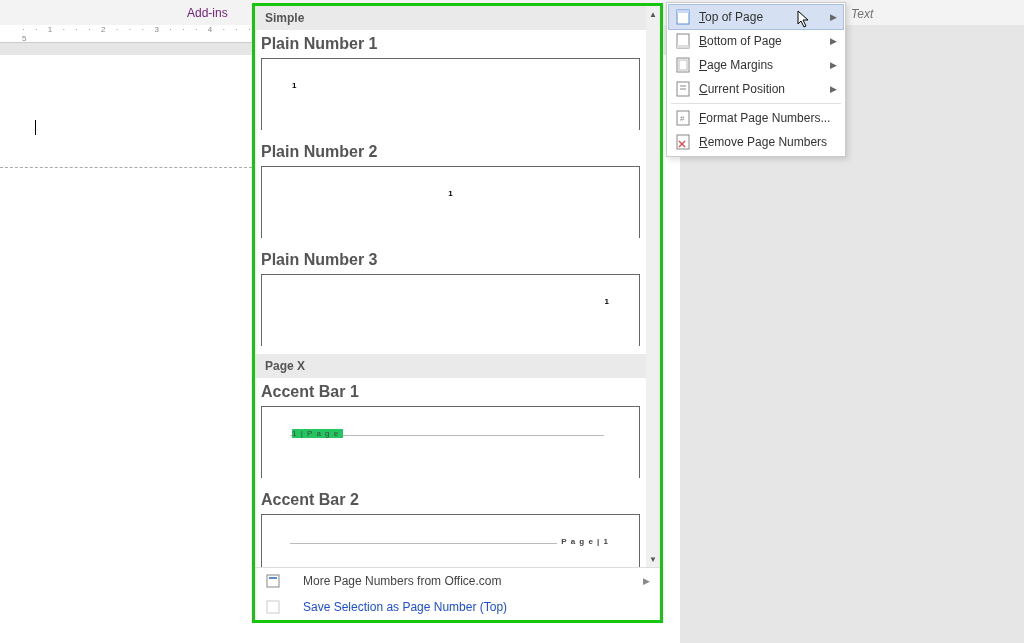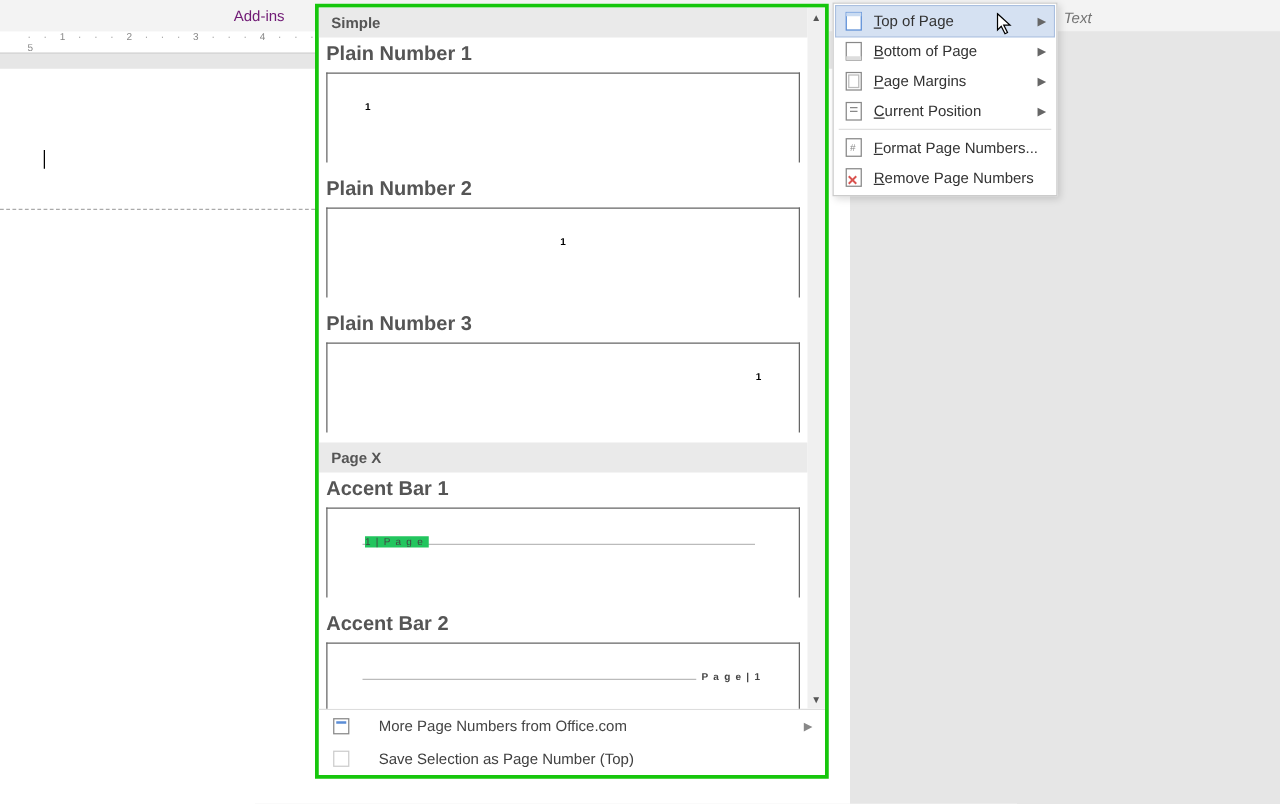--- a/index.html
+++ b/index.html
@@ -152,21 +152,21 @@
     }
     .footer-item {
       display: flex;
       align-items: center;
       padding: 5px 10px;
       gap: 22px;
       font-size: 12px;
       color: #444;
       cursor: pointer;
     }
-    .footer-item.disabled { color: #404040; cursor: default; }
+    .footer-item.disabled { color: #1d4ed8; cursor: default; }
     .footer-arrow { margin-left: auto; color: #888; font-size: 9px; }
     .footer-icon {
       width: 16px;
       height: 16px;
       display: flex;
       align-items: center;
       justify-content: center;
     }
 
     

